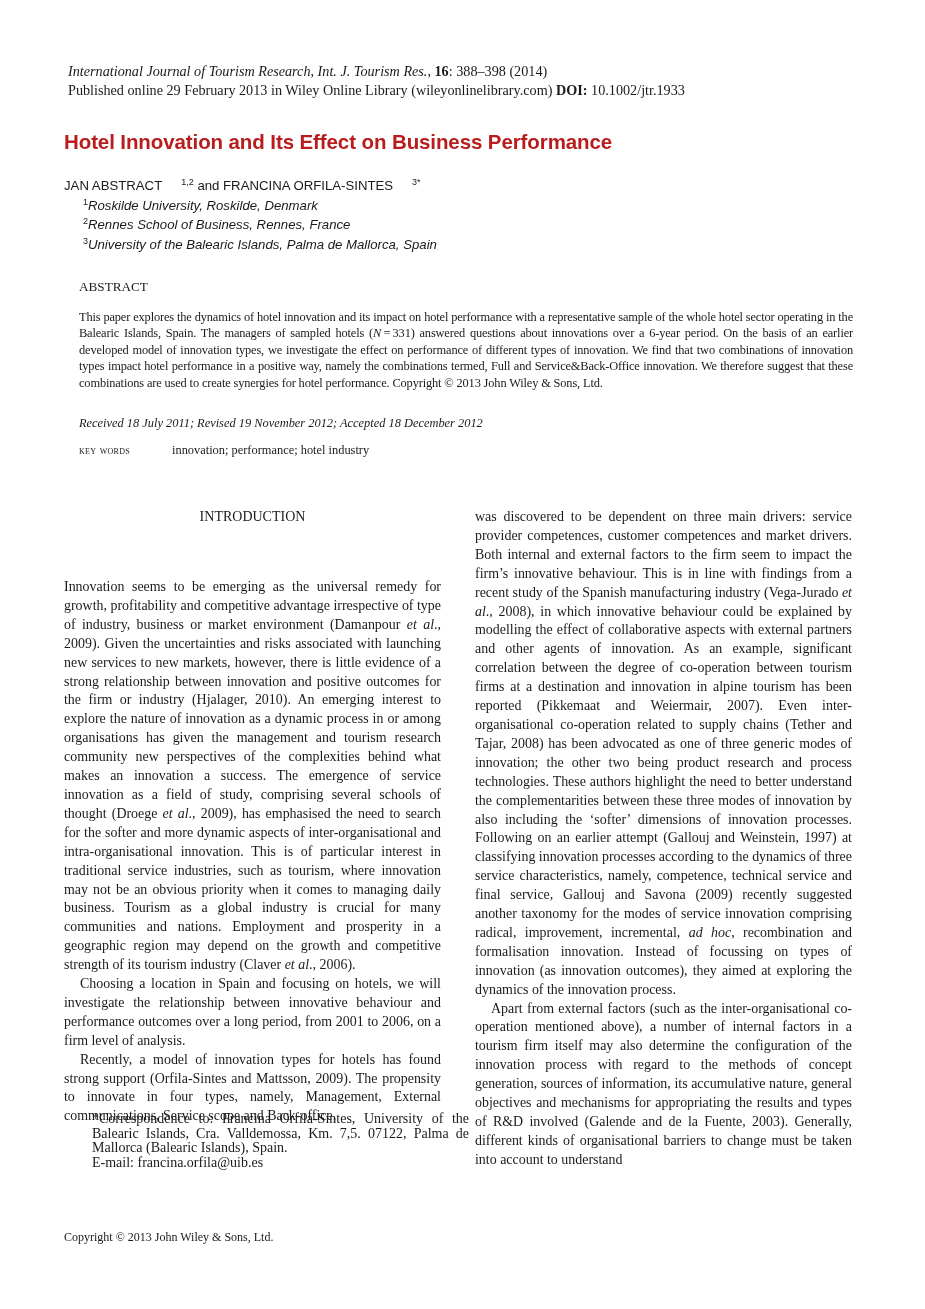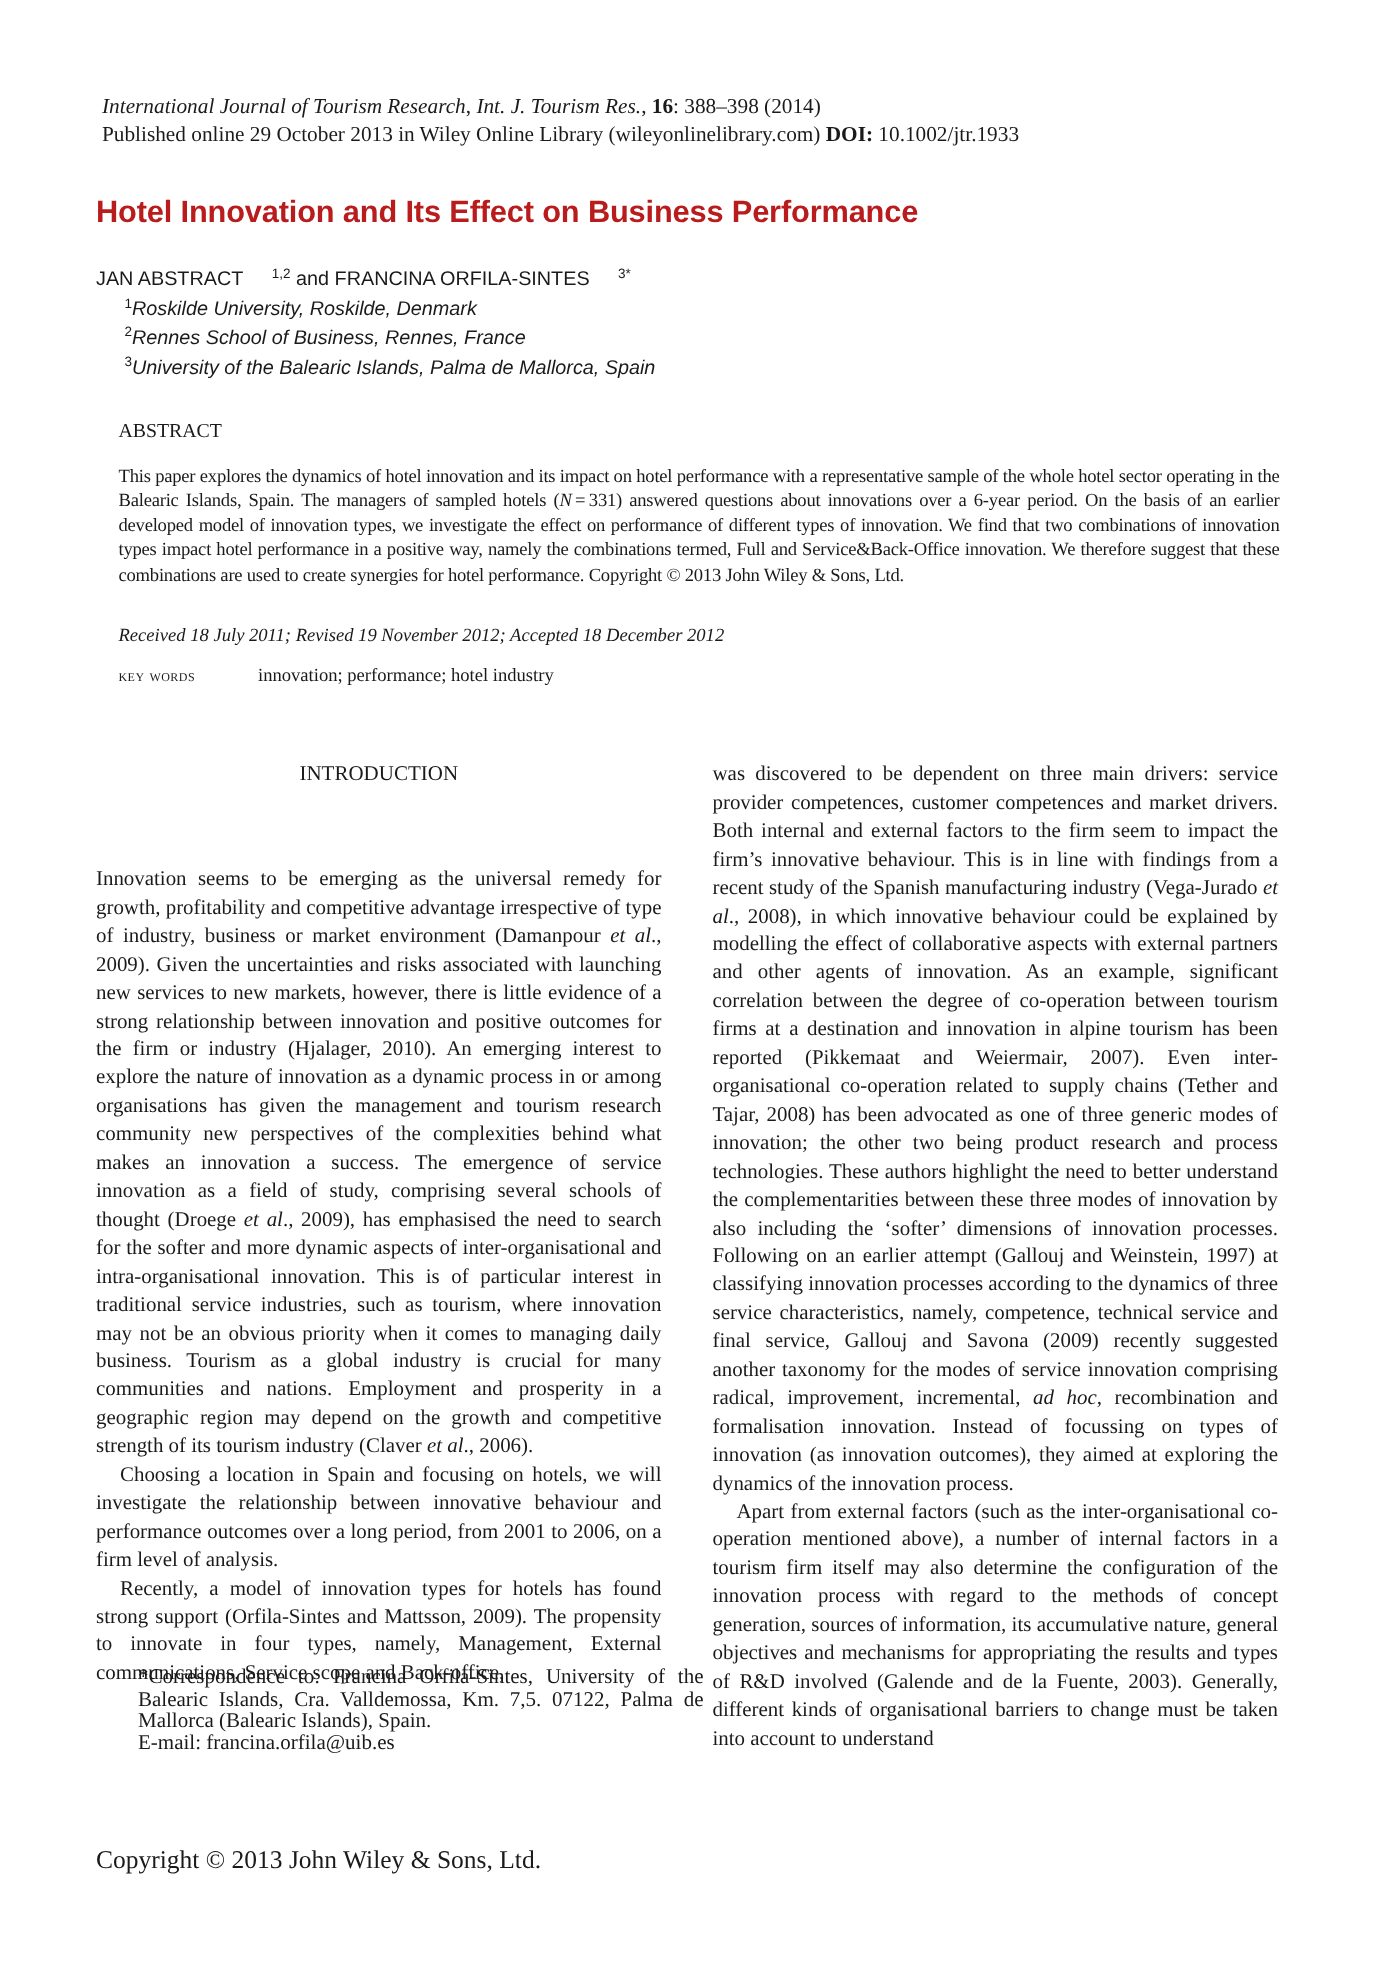--- a/index.html
+++ b/index.html
@@ -21,32 +21,32 @@
   .received { left: 79px; top: 416px; font-size: 12.4px; font-style: italic; }
   .keywords { left: 79px; top: 443px; font-size: 12.4px; }
   .kw-label { font-variant: small-caps; font-size: 12px; letter-spacing: 0.3px; display: inline-block; width: 93px; }
   .col { width: 377px; font-size: 13.95px; line-height: 18.9px; text-align: justify; hyphens: none; }
   .col p { margin: 0; }
   .col p.indent { text-indent: 16px; }
   .col-left { left: 64px; top: 544px; margin-top: 34px; }
   .col-right { left: 475px; top: 508px; }
   .intro-head { left: 64px; top: 509px; width: 377px; text-align: center; font-size: 14px; }
   .footnote { left: 64px; top: 1112px; width: 377px; font-size: 14px; line-height: 14.6px; text-align: justify; margin-left: 28px; }
-  .footer { left: 64px; top: 1230px; font-size: 17px; }
+  .footer { left: 64px; top: 1230px; font-size: 12px; }
   .it { font-style: italic; }
 </style>
 </head>
 <body>
 
 <div class="abs journal">
   <div>
     <span class="it">International Journal of Tourism Research</span><span>, </span><span class="it">Int. J. Tourism Res.</span><span>, </span><b>16</b><span>: 388–398 (2014)</span>
   </div>
   <div>
-    <span>Published online 29 October 2013 in Wiley Online Library (wileyonlinelibrary.com) </span><b>DOI:</b><span> 10.1002/jtr.1933</span>
+    <span>Published online 29 February 2013 in Wiley Online Library (wileyonlinelibrary.com) </span><b>DOI:</b><span> 10.1002/jtr.1933</span>
   </div>
 </div>
 
 <div class="abs title">Hotel Innovation and Its Effect on Business Performance</div>
 
 <div class="abs authors">
   <div>
     <span>JAN ABSTRACT</span><sup>1,2</sup><span> and </span><span>FRANCINA ORFILA-SINTES</span><sup>3*</sup>
   </div>
   <div><sup>1</sup><span class="affil">Roskilde University, Roskilde, Denmark</span></div>

